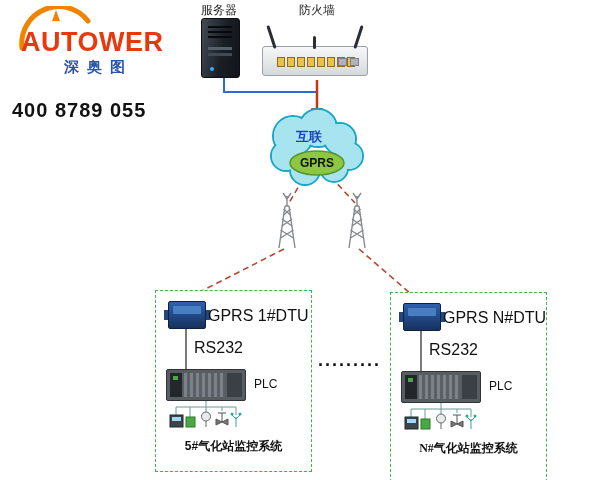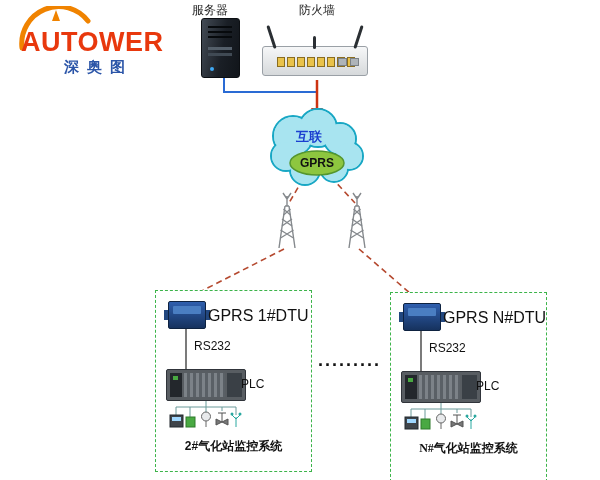--- a/index.html
+++ b/index.html
@@ -40,29 +40,29 @@
   .station{position:absolute;width:155px;border:1.5px dashed #3cb44a;background:#ffffff;}
   .station .inner-lines{position:absolute;left:0;top:0;width:100%;height:100%;pointer-events:none;}
 
   .dtu{position:absolute;left:12px;top:10px;width:36px;height:26px;border:1px solid #0e2240;border-radius:2px;
        background:linear-gradient(#2f5fae,#16325e);}
   .dtu .face{position:absolute;left:4px;top:4px;right:4px;height:8px;background:#4a7ec2;border-radius:1px;}
   .dtu .tab-l,.dtu .tab-r{position:absolute;top:8px;width:4px;height:10px;background:#22477f;}
   .dtu .tab-l{left:-5px;}.dtu .tab-r{right:-5px;}
   .dtu-label{position:absolute;left:52px;top:16px;font-size:16px;color:#111;white-space:nowrap;}
 
-  .rs232-label{position:absolute;left:38px;top:48px;font-size:12px;color:#111;}
+  .rs232-label{position:absolute;left:38px;top:48px;font-size:16px;color:#111;}
 
   .plc{position:absolute;left:10px;top:78px;width:80px;height:32px;border:1px solid #30343a;border-radius:2px;
        background:#585d62;display:flex;gap:2px;padding:3px;box-sizing:border-box;}
   .plc .m1{width:12px;background:#23272c;position:relative;}
   .plc .m1:after{content:"";position:absolute;left:3px;top:3px;width:5px;height:4px;background:#49a942;}
   .plc .m2{flex:1;background:repeating-linear-gradient(90deg,#7c8288 0 3px,#5a6066 3px 6px);}
   .plc .m3{width:15px;background:#3a4046;}
-  .plc-label{position:absolute;left:85px;top:86px;font-size:12px;color:#111;}
+  .plc-label{position:absolute;left:98px;top:86px;font-size:12px;color:#111;}
 
   .instruments{position:absolute;left:10px;top:110px;}
 
   .caption{position:absolute;left:0;right:0;top:148px;text-align:center;font-weight:700;font-size:12px;color:#111;line-height:15px;}
   .caption.wrap{left:50%;right:auto;transform:translateX(-50%);width:108px;font-family:Liberation Serif, serif;}
 
   .dots{position:absolute;left:318px;top:350px;font-size:18px;font-weight:700;letter-spacing:2px;color:#111;}
 </style>
 </head>
 <body>
@@ -124,22 +124,23 @@
     </g>
   </svg>
 
   <svg class="logo" width="160" height="78" viewBox="0 0 160 78">
     <path d="M 14 42 A 37 37 0 0 1 80 15" stroke="#f08300" stroke-width="5" fill="none" stroke-linecap="round"></path>
     <polygon points="44,15 48,4 52,15" fill="#f08300"></polygon>
     <text x="13" y="45" font-size="27" font-weight="bold" fill="#e8380d" letter-spacing="0.5">AUTOWER</text>
     <text x="56" y="66" font-size="15" font-weight="bold" fill="#2b55a8" letter-spacing="8">深奥图</text>
   </svg>
 
-
-  <div class="dev-label" style="left:210px;text-align:right;">服务器</div>
+  <div class="phone">400 8789 055</div>
+
+  <div class="dev-label" style="left:219px;text-align:right;">服务器</div>
   <div class="dev-label" style="left:317px;font-family:Liberation Mono, monospace;">防火墙</div>
 
   <div class="server">
     <div class="grille"></div>
     <div class="drive"></div>
     <div class="led"></div>
   </div>
 
   <div class="router">
     <div class="ant l"></div>
@@ -185,21 +186,21 @@
       <rect x="20" y="16" width="9" height="10" fill="#49a942" stroke="#2e7a2a"></rect>
       <circle cx="40" cy="15.5" r="4.5" fill="#e8eaec" stroke="#666"></circle>
       <line x1="40" y1="20" x2="40" y2="26" stroke="#666"></line>
       <path d="M50 18 L56 21 L50 24 Z M62 18 L56 21 L62 24 Z" fill="#777" stroke="#555"></path>
       <line x1="56" y1="21" x2="56" y2="12" stroke="#555"></line>
         <line x1="52" y1="12" x2="60" y2="12" stroke="#555"></line>
       <path d="M70 26 V16 M70 18 L66 14 M70 18 L74 14" stroke="#2aa8a0" fill="none"></path>
       <circle cx="66" cy="13" r="1.5" fill="#2aa8a0"></circle>
         <circle cx="74" cy="13" r="1.5" fill="#2aa8a0"></circle>
     </svg>
-    <div class="caption">2#气化站监控系统</div>
+    <div class="caption">5#气化站监控系统</div>
   </div>
 
   <div class="dots">.........</div>
 
   <div class="station" style="left:390px;top:292px;height:188px;">
     <svg class="inner-lines" viewBox="0 0 155 188">
       <line x1="30" y1="36" x2="30" y2="78" stroke="#333" stroke-width="1.3"></line>
     </svg>
     <div class="dtu">
       <div class="face"></div>

